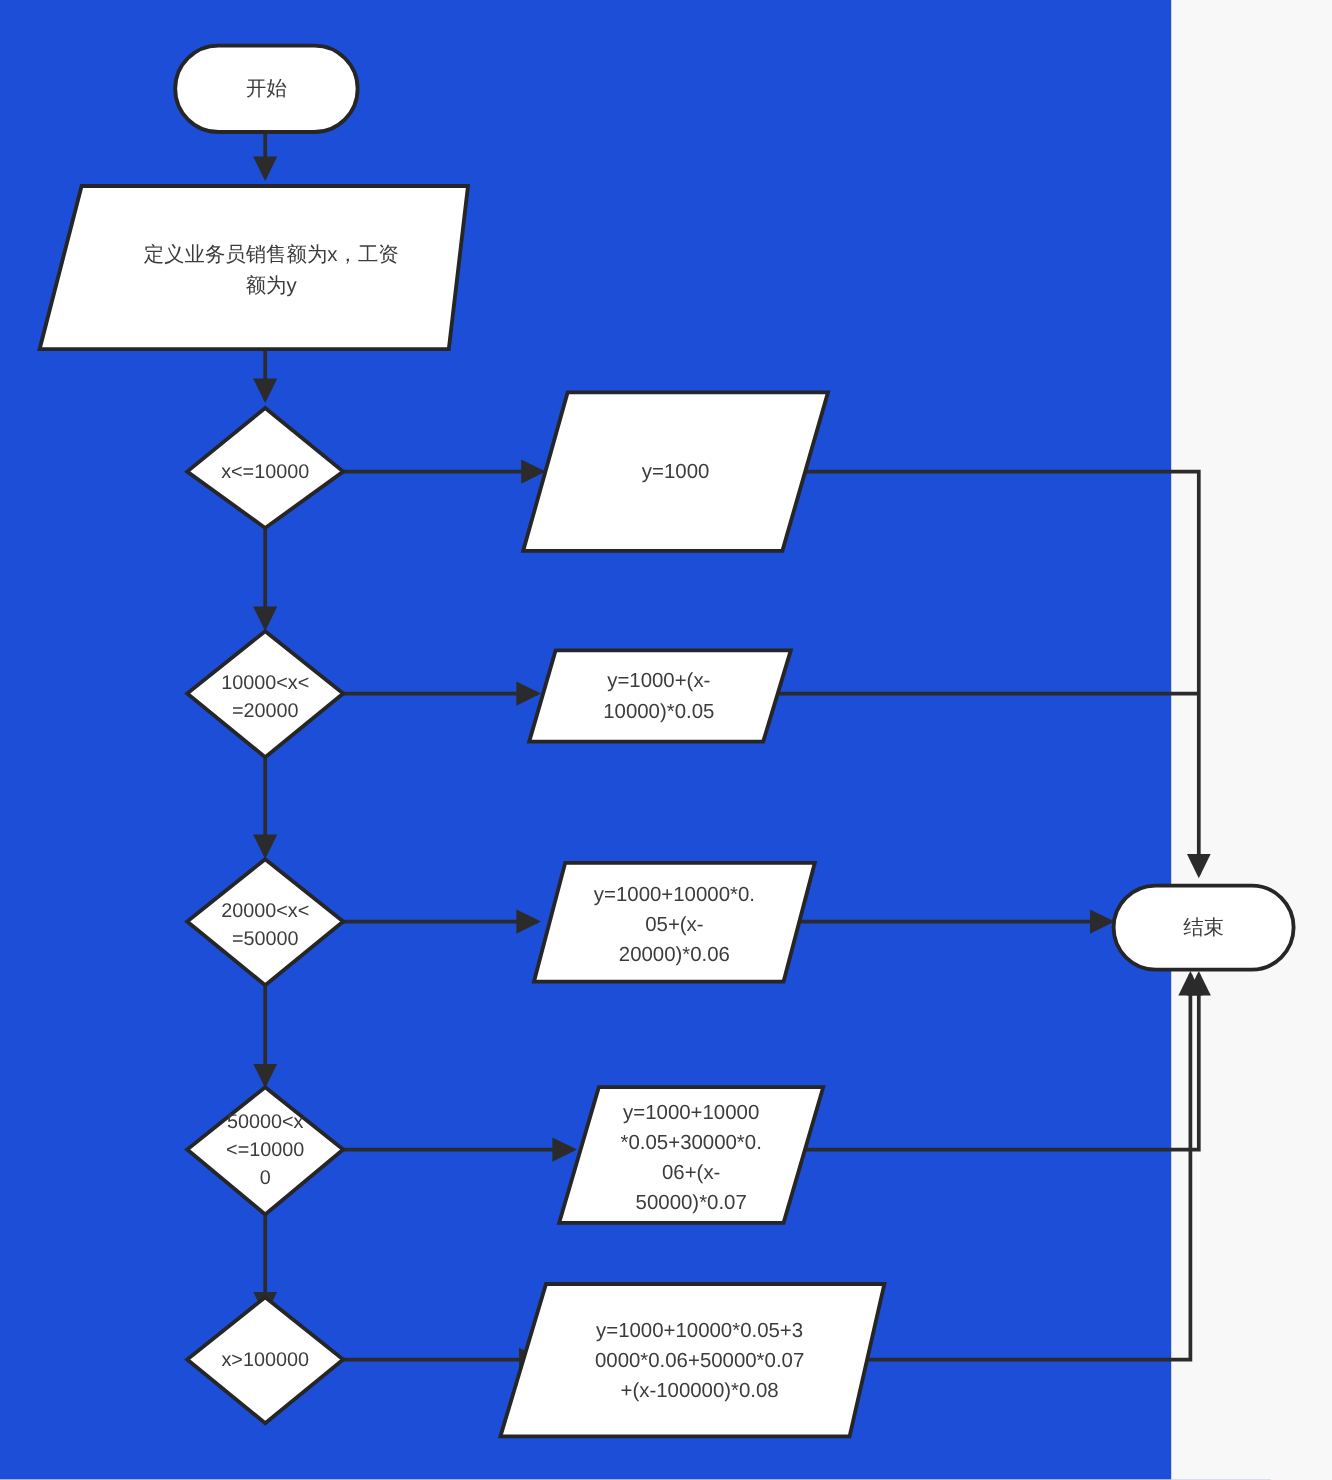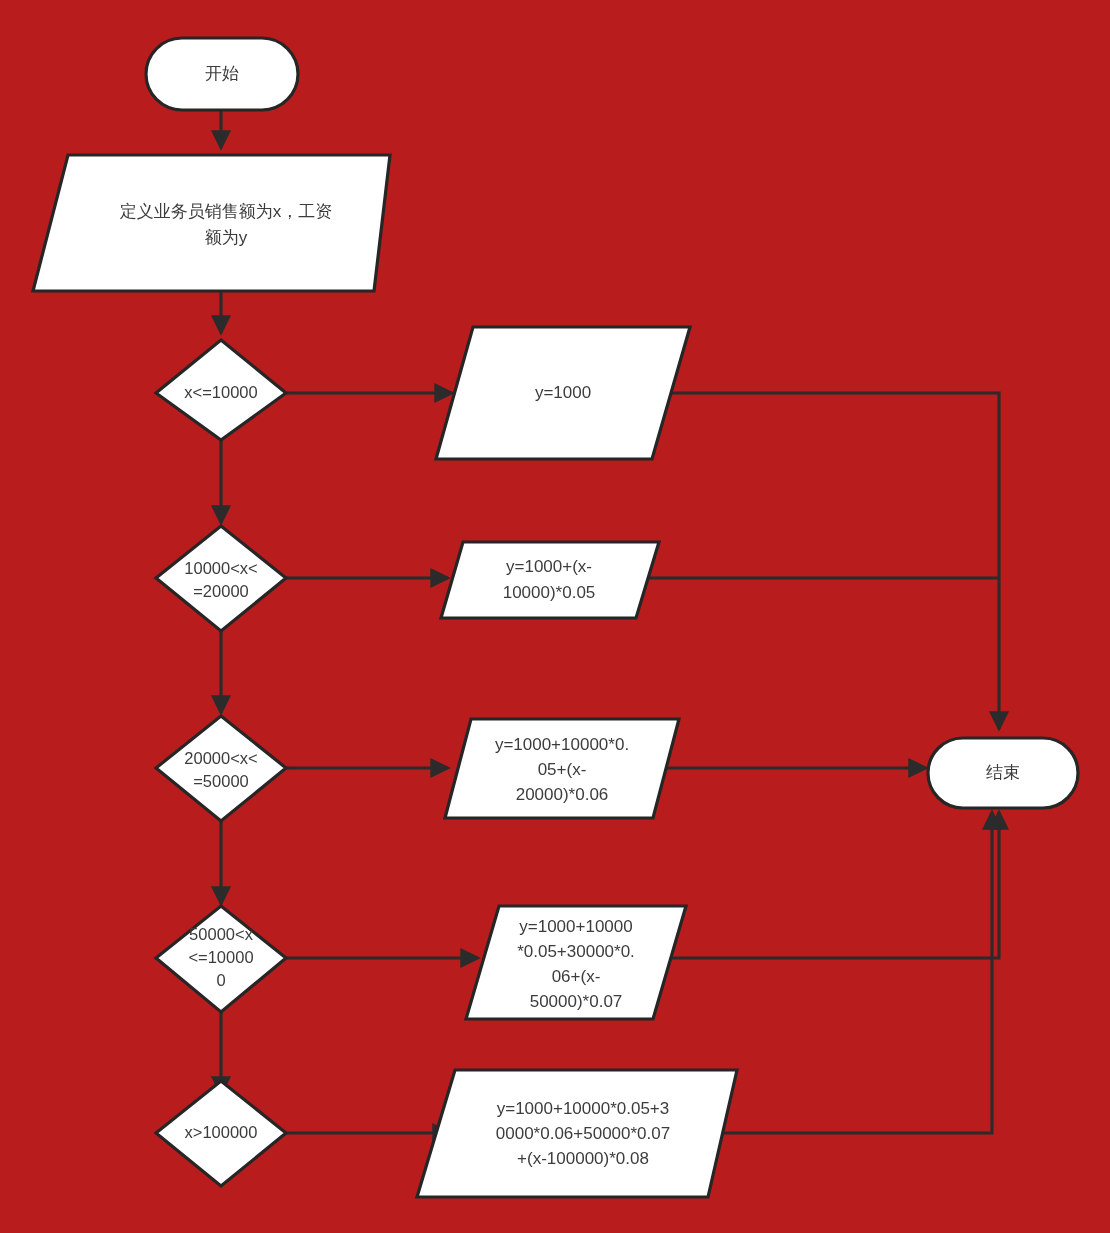--- a/index.html
+++ b/index.html
@@ -8,23 +8,23 @@
     background: #f8f8f8;
   }
   body {
     width: 1110px;
     height: 1233px;
     overflow: hidden;
     font-family: "Liberation Sans", sans-serif;
   }
   #canvas {
     position: relative;
-    width: 1110px;
+    width: 976px;
     height: 1233px;
-    background: #b91c1c;
+    background: #1d4ed8;
   }
   svg.flow {
     position: absolute;
     top: 0;
     left: 0;
     width: 1110px;
     height: 1233px;
   }
   .shape-stroke {
     stroke: #262626;

